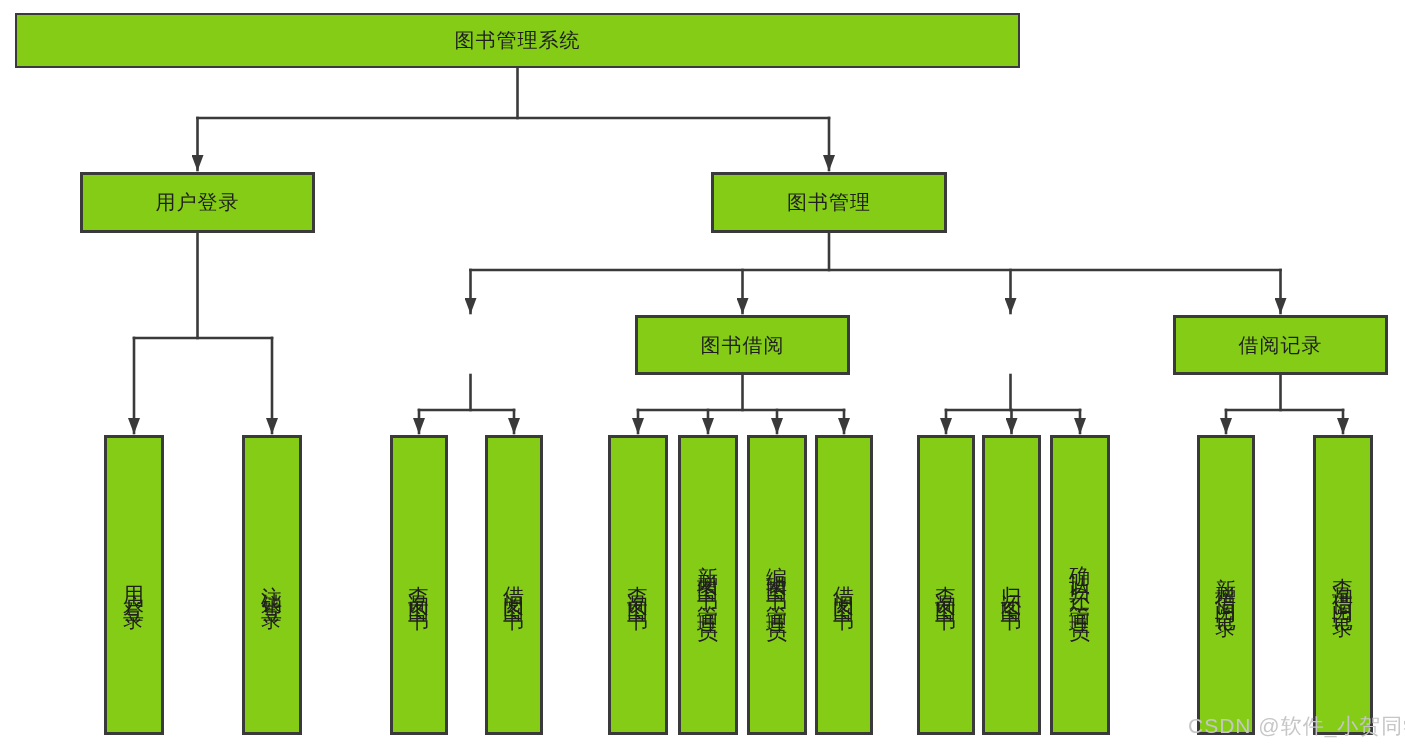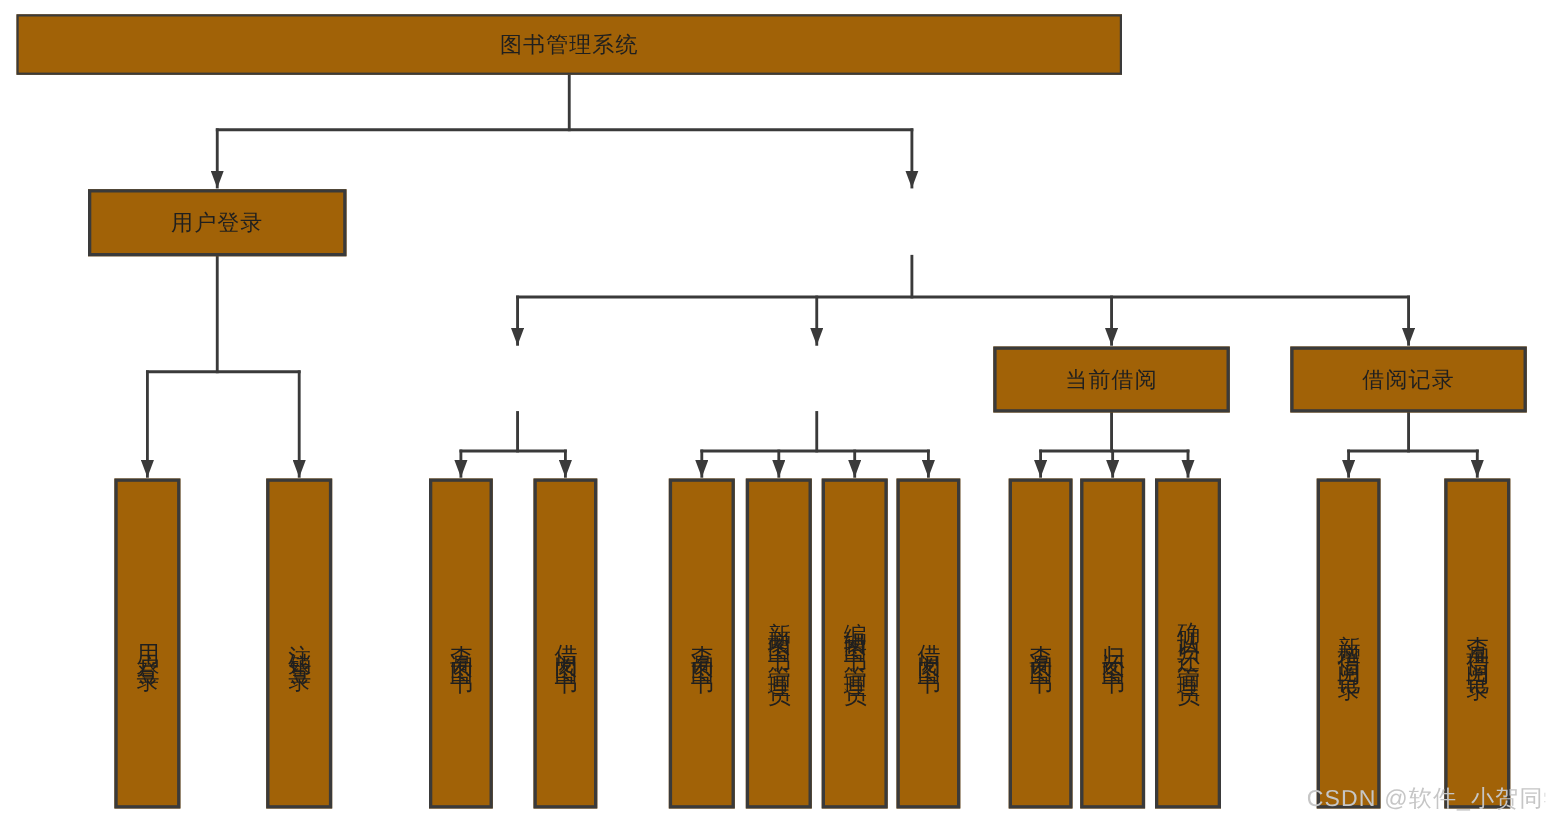--- a/index.html
+++ b/index.html
@@ -19,21 +19,21 @@
   }
   svg.wires path.stem, svg.wires path.arrow {
     fill: none;
     stroke: #3a3a3a;
     stroke-width: 2.6;
     stroke-linecap: square;
   }
   .box {
     position: absolute;
     box-sizing: border-box;
-    background: #a16207;
+    background: #84cc16;
     border: 3px solid #3a3a3a;
     display: flex;
     align-items: center;
     justify-content: center;
     color: #1f1f1f;
   }
   .h-box {
     font-size: 20px;
     letter-spacing: 1px;
     white-space: nowrap;
@@ -101,22 +101,23 @@
     <path class="arrow" d="M946 410 L946 433" marker-end="url(#arrowhead)"></path>
     <path class="arrow" d="M1011.5 410 L1011.5 433" marker-end="url(#arrowhead)"></path>
     <path class="arrow" d="M1080 410 L1080 433" marker-end="url(#arrowhead)"></path>
     <path class="arrow" d="M1226 410 L1226 433" marker-end="url(#arrowhead)"></path>
     <path class="arrow" d="M1343 410 L1343 433" marker-end="url(#arrowhead)"></path>
   </svg>
 
   <div class="box h-box root-box" style="left:15px; top:13px; width:1005px; height:55px;">图书管理系统</div>
 
   <div class="box h-box" style="left:80px; top:172px; width:235px; height:61px;">用户登录</div>
+  <div class="box h-box" style="left:711px; top:172px; width:236px; height:61px;">图书管理</div>
 
-  <div class="box h-box" style="left:903px; top:315px; width:215px; height:60px;">当前借阅</div>
+  <div class="box h-box" style="left:635px; top:315px; width:215px; height:60px;">图书借阅</div>
   <div class="box h-box" style="left:1173px; top:315px; width:215px; height:60px;">借阅记录</div>
 
   <div class="box v-box" style="left:104px; top:435px; width:60px; height:300px;">用户登录</div>
   <div class="box v-box" style="left:242px; top:435px; width:60px; height:300px;">注销登录</div>
 
   <div class="box v-box" style="left:390px; top:435px; width:58px; height:300px;">查询图书</div>
   <div class="box v-box" style="left:485px; top:435px; width:58px; height:300px;">借阅图书</div>
 
   <div class="box v-box" style="left:608px; top:435px; width:60px; height:300px;">查询图书</div>
   <div class="box v-box" style="left:678px; top:435px; width:60px; height:300px;">新增图书（管理员）</div>

